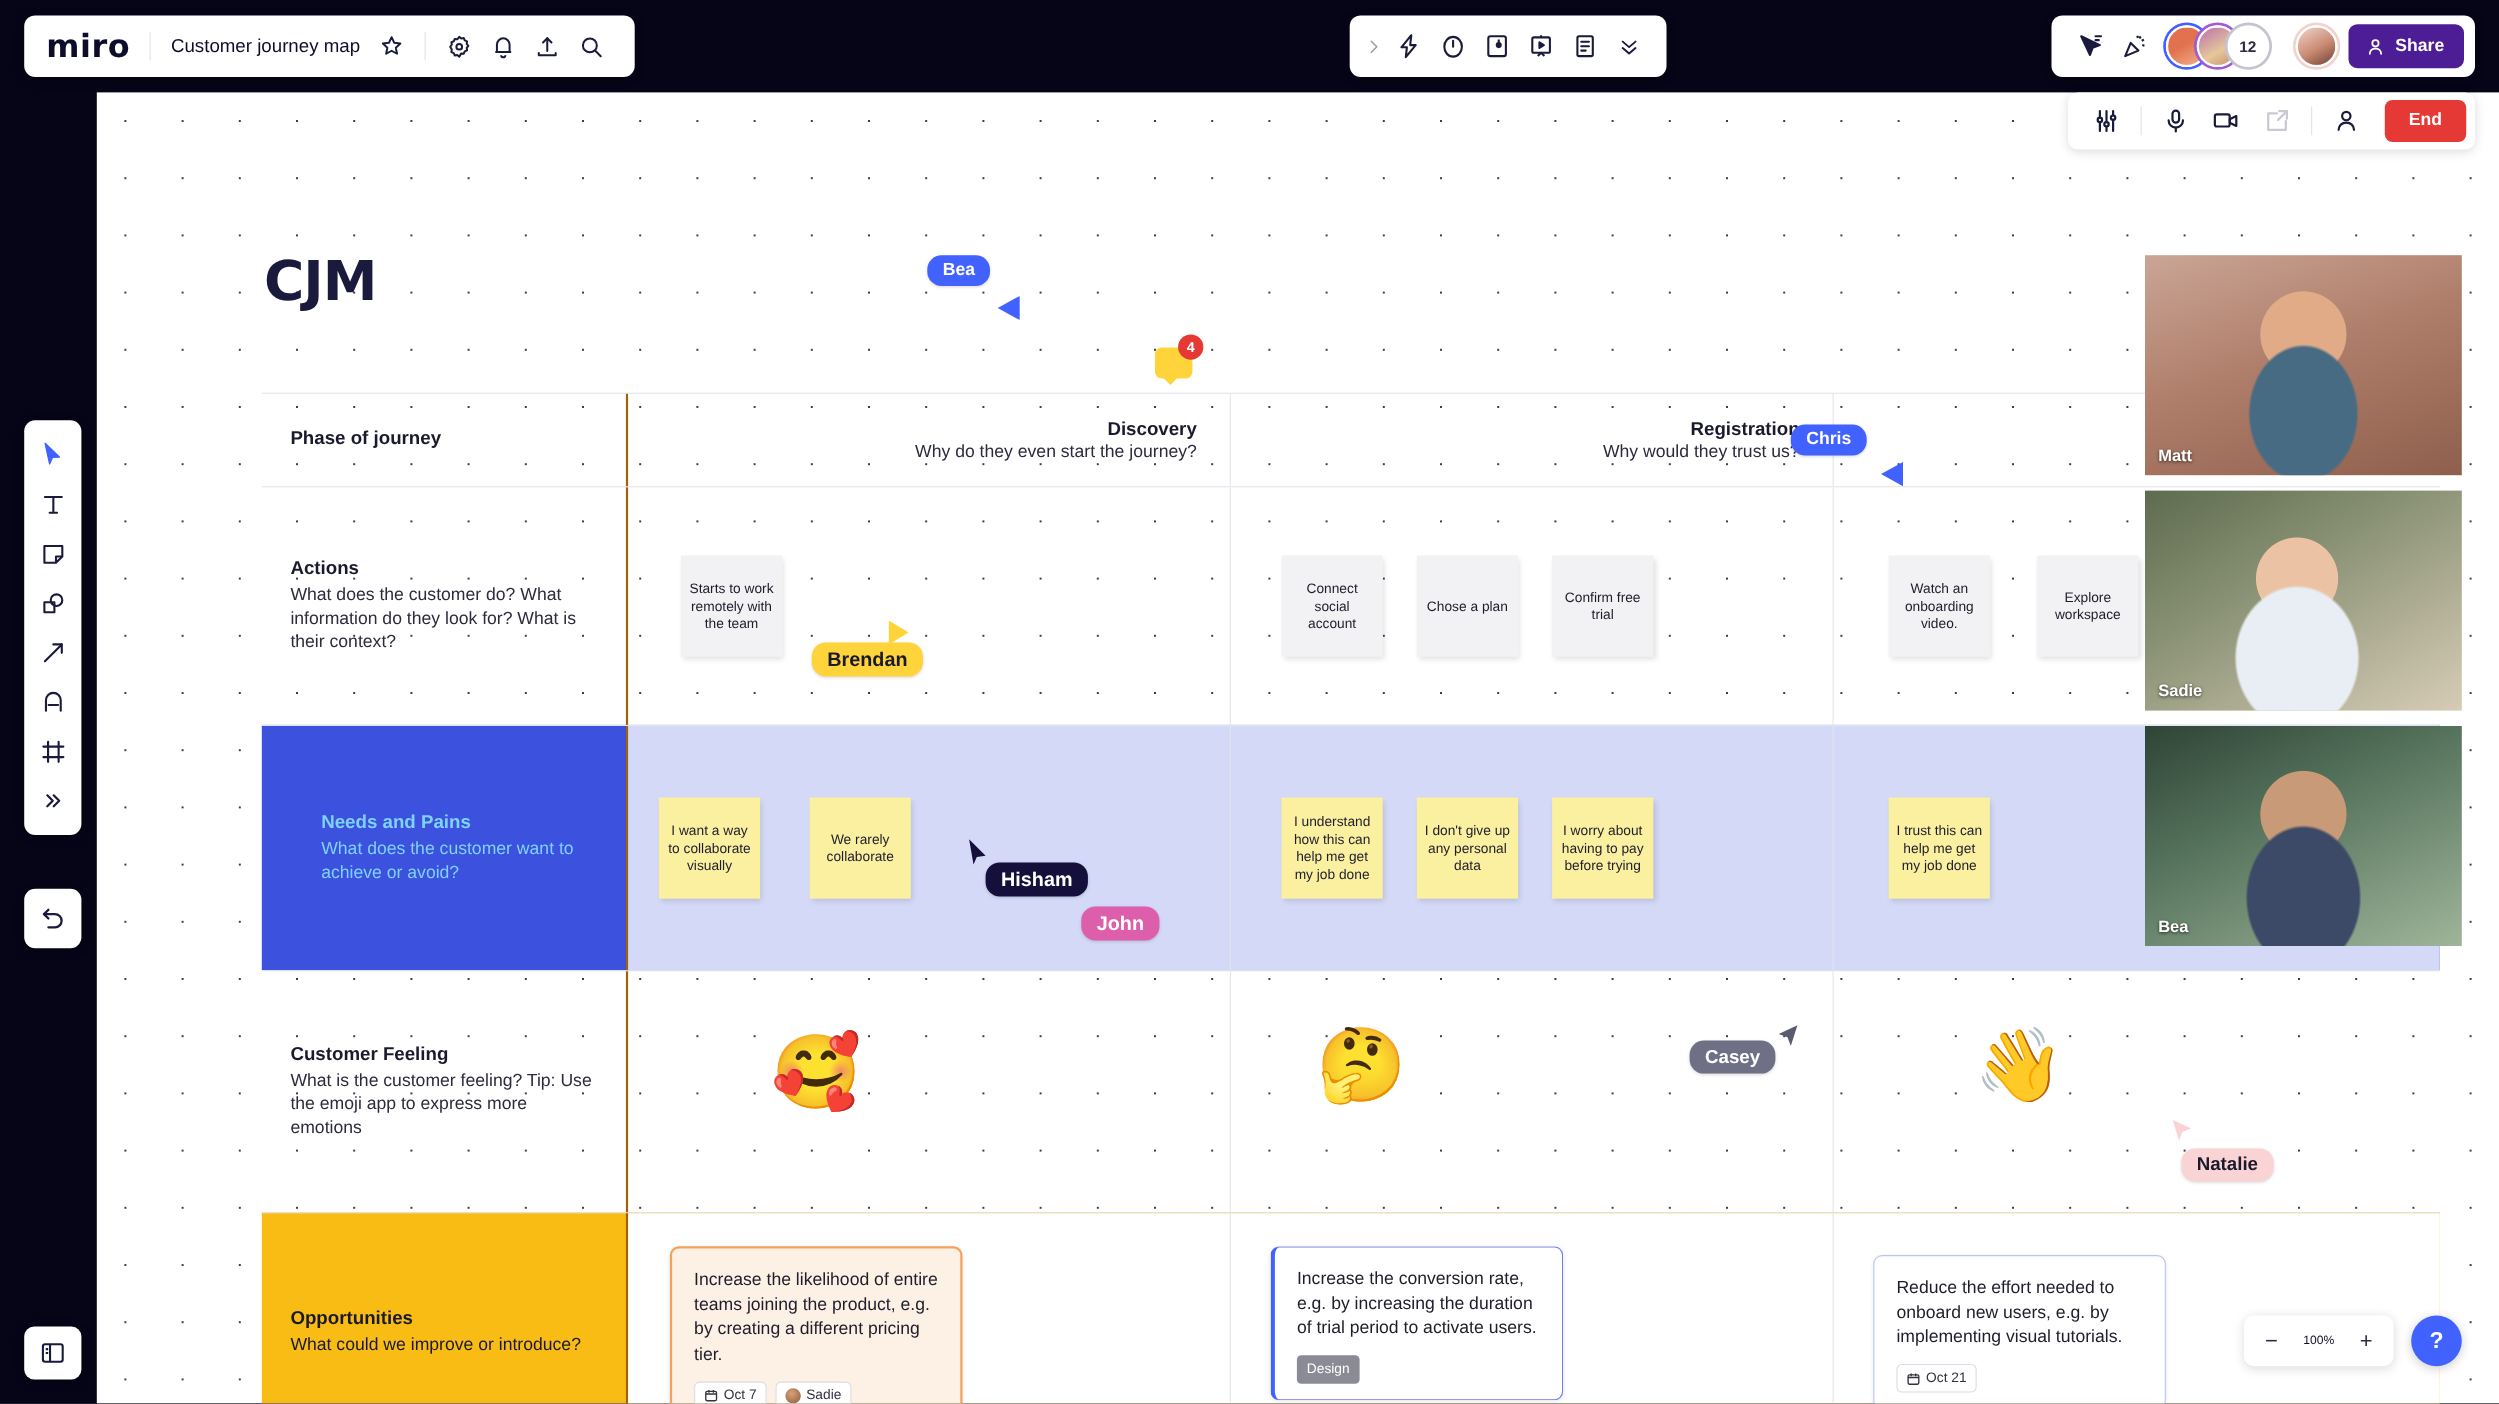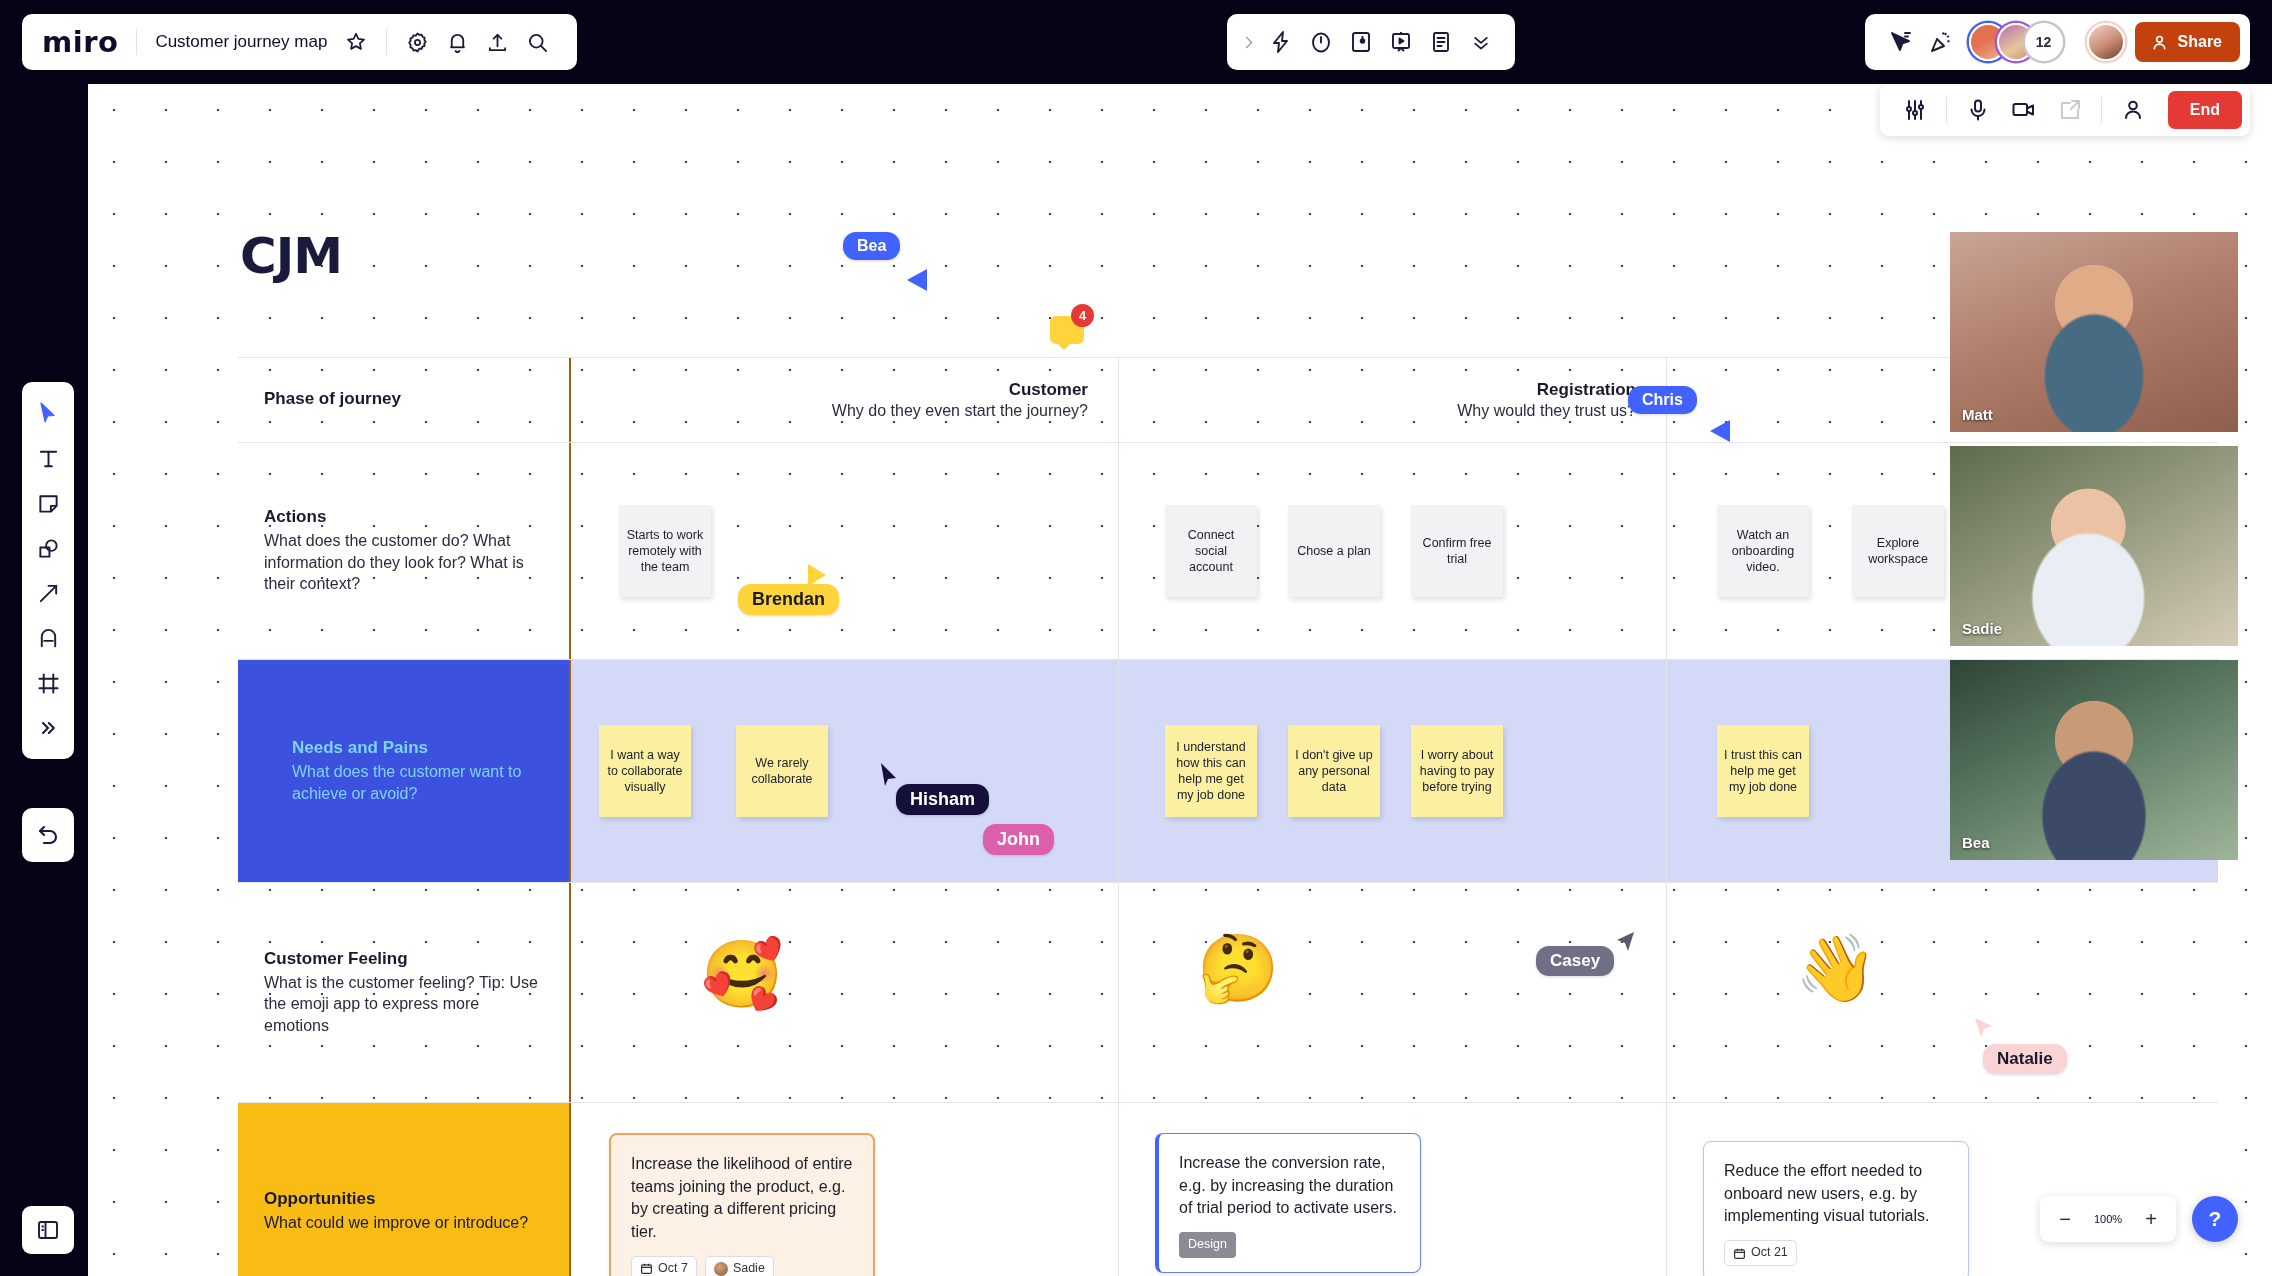--- a/index.html
+++ b/index.html
@@ -83,21 +83,21 @@
     overflow: hidden;
   }
   .av:first-child { margin-left: 0; }
   .av.ring-blue { box-shadow: 0 0 0 2.5px #4262ff; }
   .av.ring-purple { box-shadow: 0 0 0 2.5px #a259d9; }
   .av.ring-grey { box-shadow: 0 0 0 2.5px #c4c4ce; }
   .av-count { background:#fff; }
   .av-solo { margin-left: 14px; }
   .share-btn {
     display:flex; align-items:center; gap: 9px;
-    background: #c2410c; color: #fff;
+    background: #4c1d95; color: #fff;
     font-size: 16px; font-weight: 600;
     height: 40px; padding: 0 18px 0 15px;
     border-radius: 8px; border: none; cursor: pointer;
     margin-left: 10px;
   }
 
   
   #callbar {
     position: absolute; right: 22px; top: 84px;
     height: 52px; background: #fff;
@@ -321,21 +321,21 @@
     <div id="cjm">CJM</div>
 
     <div id="grid">
 
       <div class="grow" id="row-phase">
         <div class="ghead">
           <h3>Phase of journey</h3>
         </div>
         <div class="gcells">
           <div class="gcell c1 phase-cell">
-            <div class="pt">Customer</div>
+            <div class="pt">Discovery</div>
             <div class="ps">Why do they even start the journey?</div>
           </div>
           <div class="gcell c2 phase-cell">
             <div class="pt">Registration</div>
             <div class="ps">Why would they trust us?</div>
           </div>
           <div class="gcell c3 phase-cell">
             <div class="pt"></div>
             <div class="ps"></div>
           </div>

